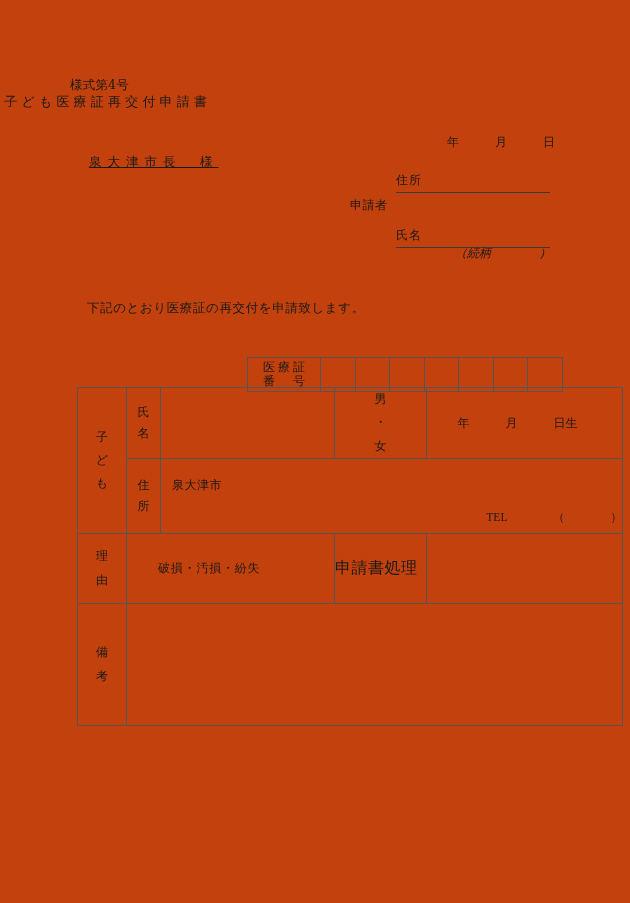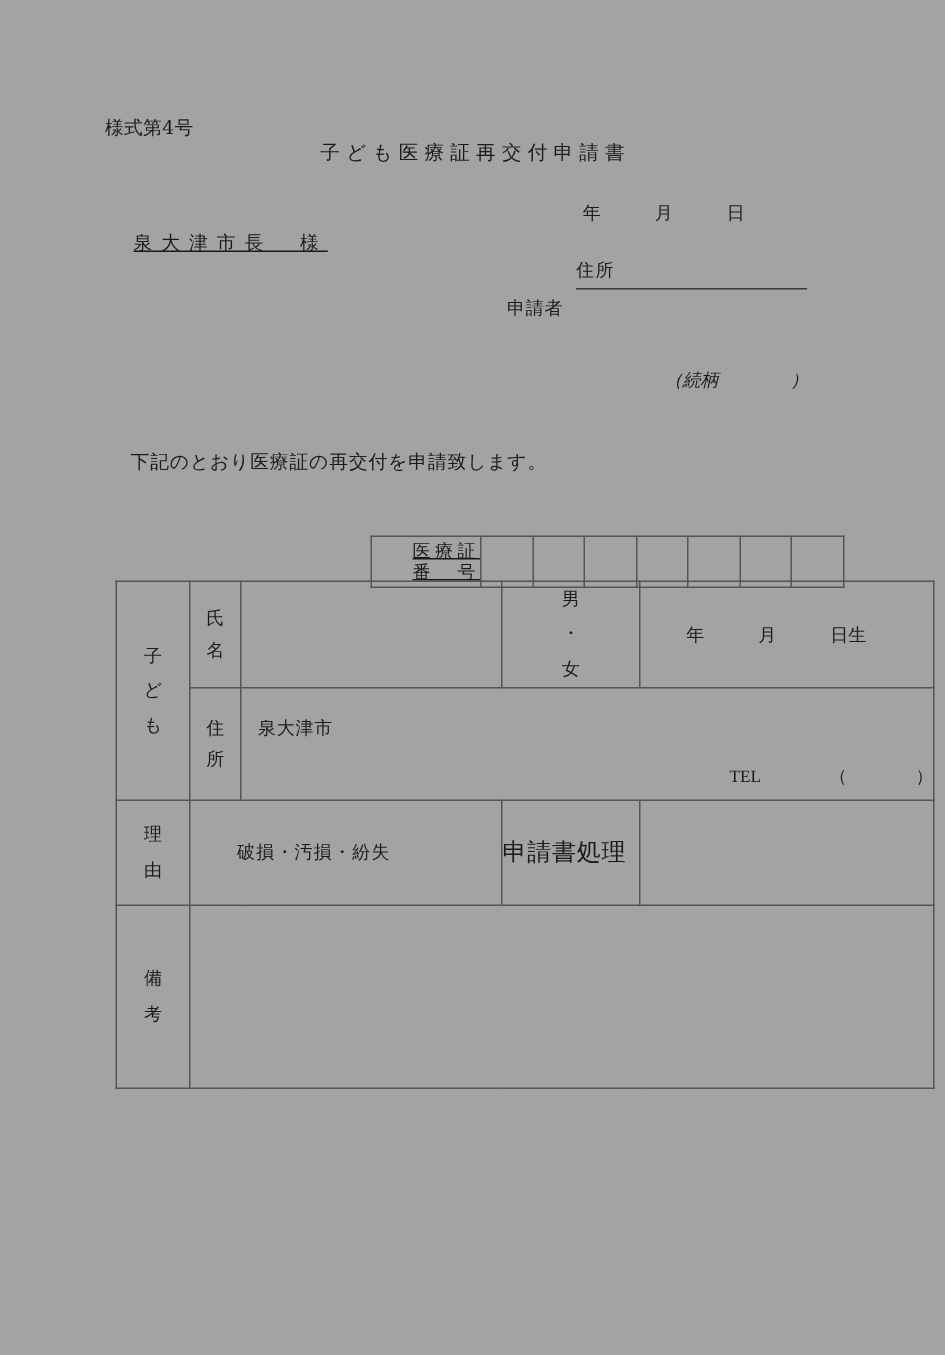--- a/index.html
+++ b/index.html
@@ -8,68 +8,67 @@
     background: #ffffff;
   }
   body {
     font-family: "DejaVu Serif", "Liberation Serif", serif;
     color: #1a1a1a;
   }
   #page {
     position: relative;
     width: 630px;
     height: 903px;
-    background: #a3a3a3;
+    background: #c2410c;
     overflow: hidden;
   }
 
   
   .form-no {
     position: absolute;
     left: 70px;
     top: 77px;
     font-size: 12.5px;
     letter-spacing: 0.2px;
     white-space: nowrap;
   }
   .doc-title {
     position: absolute;
     left: 0;
     top: 93px;
     width: 630px;
-    text-align: center;
     font-size: 13px;
     letter-spacing: 4.2px;
     text-indent: 4.2px;
     white-space: nowrap;
   }
   .date-line {
     position: absolute;
     left: 330px;
     top: 134px;
     width: 225px;
-    text-align: center;
+    text-align: right;
     font-size: 12px;
     white-space: pre;
   }
   .addressee {
     position: absolute;
     left: 83px;
     top: 154px;
     font-size: 12.5px;
     letter-spacing: 6px;
     text-indent: 6px;
     white-space: nowrap;
     text-decoration: underline;
   }
 
   
   .applicant-block {
     position: absolute;
-    left: 338px;
+    left: 350px;
     top: 168px;
     width: 205px;
   }
   .field-row {
     position: relative;
     height: 25px;
   }
   .field-row .f-label {
     position: absolute;
     left: 46px;
@@ -129,25 +128,24 @@
   
   #num-table {
     left: 247px;
     top: 357px;
   }
   #num-table td {
     height: 30px;
   }
   .num-label {
     width: 72px;
-    text-align: right;
+    text-align: center;
     line-height: 1.18;
     padding: 1px 0 2px 0 !important;
     font-size: 11.5px;
-    text-decoration: underline;
   }
   .num-label .l1 { letter-spacing: 3px; text-indent: 3px; display: block; }
   .num-label .l2 { letter-spacing: 3px; text-indent: 3px; display: block; }
   .num-box { width: 33.5px; }
 
   
   #main-table {
     left: 77px;
     top: 387px;
   }
@@ -215,20 +213,24 @@
   <div class="date-line">年　　　月　　　日</div>
   <div class="addressee">泉大津市長　様</div>
 
   <div class="applicant-block">
     <div class="field-row">
       <span class="f-label">住所</span>
       <span class="f-rule"></span>
     </div>
     <div class="applicant-tag">申請者</div>
     <div class="field-row" style="height:30px"></div>
+    <div class="field-row">
+      <span class="f-label">氏名</span>
+      <span class="f-rule"></span>
+    </div>
     <div class="relation">（続柄　　　　）</div>
   </div>
 
   <div class="statement">下記のとおり医療証の再交付を申請致します。</div>
 
   <table class="tbl" id="num-table">
     <tbody>
         <tr>
       <td class="num-label">
         <span class="l1">医療証</span>

